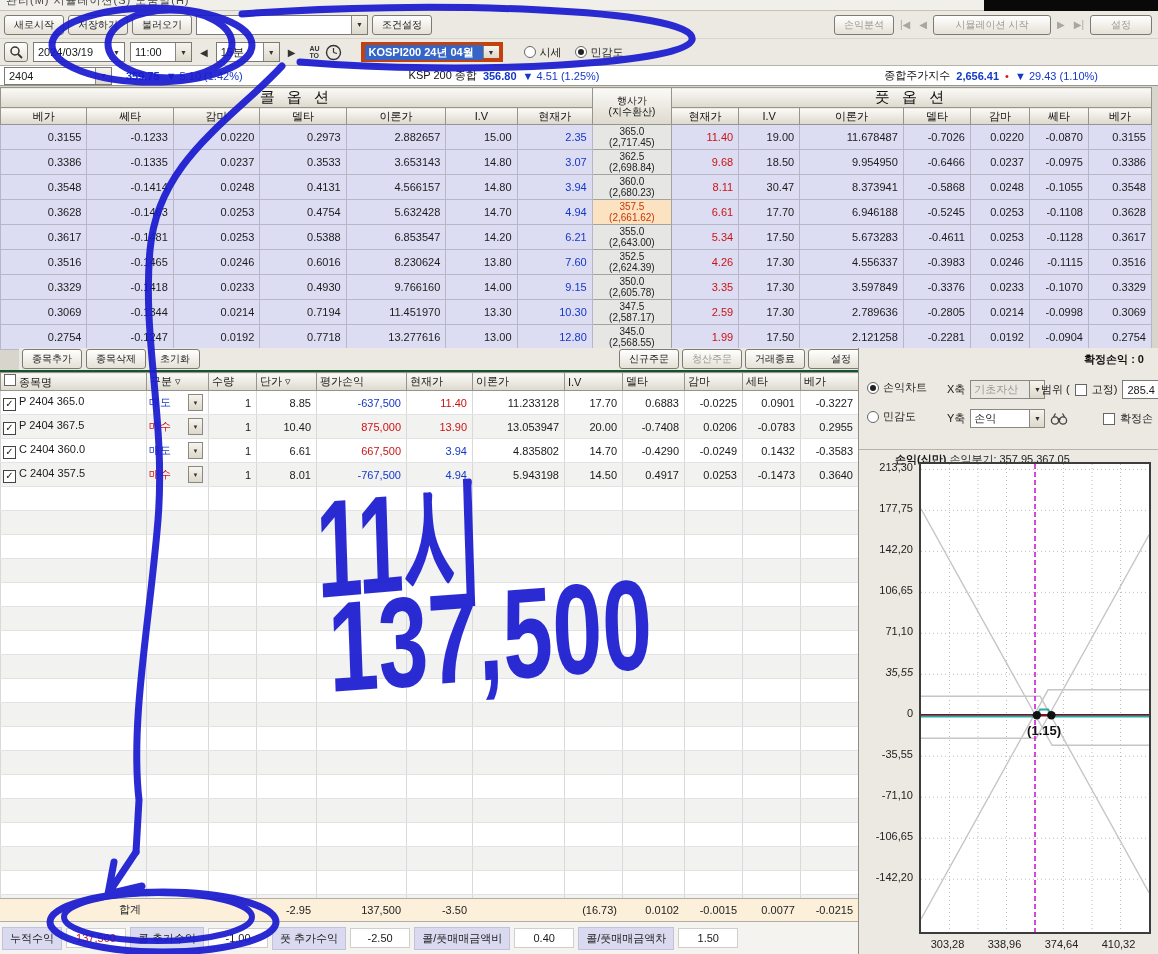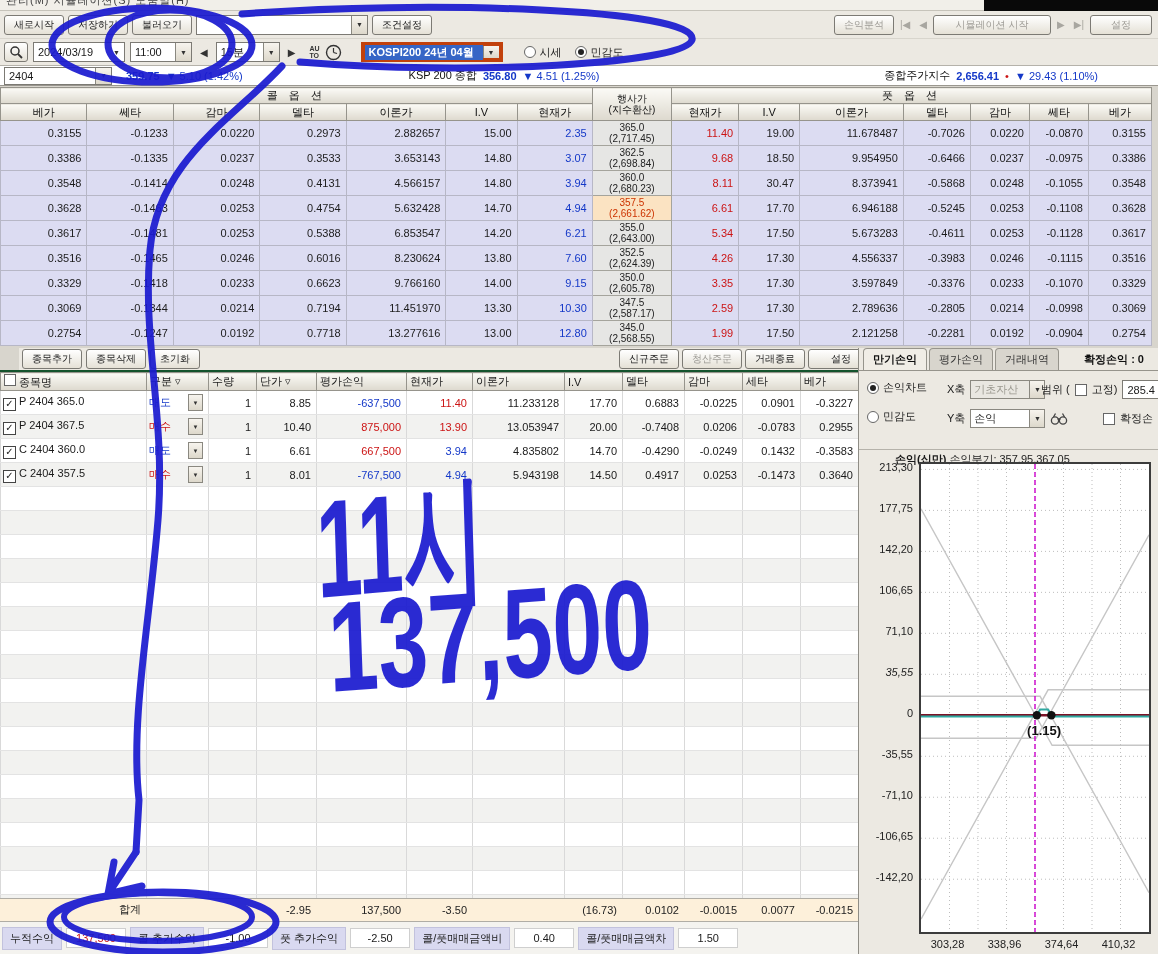--- a/index.html
+++ b/index.html
@@ -29,21 +29,21 @@
   .checkbox{width:10px;height:10px;border:1px solid #666;background:#fff;display:inline-block;}
   .inforow{left:0;top:65px;width:1158px;height:21px;background:#fff;border-top:1px solid #b5b2aa;border-bottom:1px solid #9a978f;
     display:flex;align-items:center;gap:6px;padding:0 4px;box-sizing:border-box;}
   .blue{color:#1438c8;}
   .red{color:#cc1414;}
   .b{font-weight:bold;}
   
   .octab{left:0;top:87px;width:1152px;border-collapse:collapse;table-layout:fixed;font-size:11px;}
   .octab th,.octab td{border:1px solid #b7b7c6;overflow:hidden;white-space:nowrap;padding:0 5px;}
   .octab th{background:linear-gradient(#fbfaf6,#ddd9ce);border-color:#96948c;font-weight:normal;color:#111;}
-  .octab th.grp{height:13px;font-size:11px;letter-spacing:4px;}
+  .octab th.grp{height:13px;font-size:15px;letter-spacing:4px;}
   .octab th.colh{height:16px;}
   .octab th.strike-h{font-size:10px;letter-spacing:0;line-height:11px;}
   .octab td.oc{background:#dcdcf2;height:24px;text-align:right;color:#1c1c1c;}
   .octab td.oc.blue{color:#1438c8;}
   .octab td.oc.red{color:#cc1414;}
   .octab td.stk{background:#e6e6e4;text-align:center;padding:0;line-height:11px;font-size:10px;color:#222;border-color:#a5a49c;}
   .octab td.stk.atm{background:#fbe3c2;color:#cc3300;}
   
   .posbar{left:0;top:348px;width:858px;height:22px;background:#ece9e2;display:flex;align-items:center;gap:4px;padding:0 3px;box-sizing:border-box;margin-left:19px;}
   .posbar .rgt{margin-left:auto;display:flex;gap:3px;}
@@ -337,21 +337,21 @@
           <td class="oc">4.556337</td>
           <td class="oc">-0.3983</td>
           <td class="oc">0.0246</td>
           <td class="oc">-0.1115</td>
           <td class="oc">0.3516</td>
         </tr>
         <tr>
           <td class="oc">0.3329</td>
           <td class="oc">-0.1418</td>
           <td class="oc">0.0233</td>
-          <td class="oc">0.6623</td>
+          <td class="oc">0.4930</td>
           <td class="oc">9.766160</td>
           <td class="oc">14.00</td>
           <td class="oc blue">9.15</td>
           <td class="stk">
             <div class="s1">350.0</div>
             <div class="s2">(2,605.78)</div>
           </td>
           <td class="oc red">3.35</td>
           <td class="oc">17.30</td>
           <td class="oc">3.597849</td>
@@ -814,25 +814,20 @@
       <span class="sumval ">-1.00</span>
       <span class="sumlbl">풋 추가수익</span>
       <span class="sumval ">-2.50</span>
       <span class="sumlbl">콜/풋매매금액비</span>
       <span class="sumval ">0.40</span>
       <span class="sumlbl">콜/풋매매금액차</span>
       <span class="sumval ">1.50</span>
     </div>
 
   <div class="abs rpanel">
-    <div class="tabsrow" id="tabsRow">
-        <div class="tab active">만기손익</div>
-        <div class="tab">평가손익</div>
-        <div class="tab">거래내역</div>
-      </div>
     <div class="confixed">확정손익 : 0</div>
 
     <div class="rctrl">
       <div class="rrow" style="left:8px;top:9px">
         <span class="radio">
             <span class="dot on"></span>
             <span>손익차트</span>
           </span>
       </div>
       <div class="rrow" style="left:8px;top:38px">

